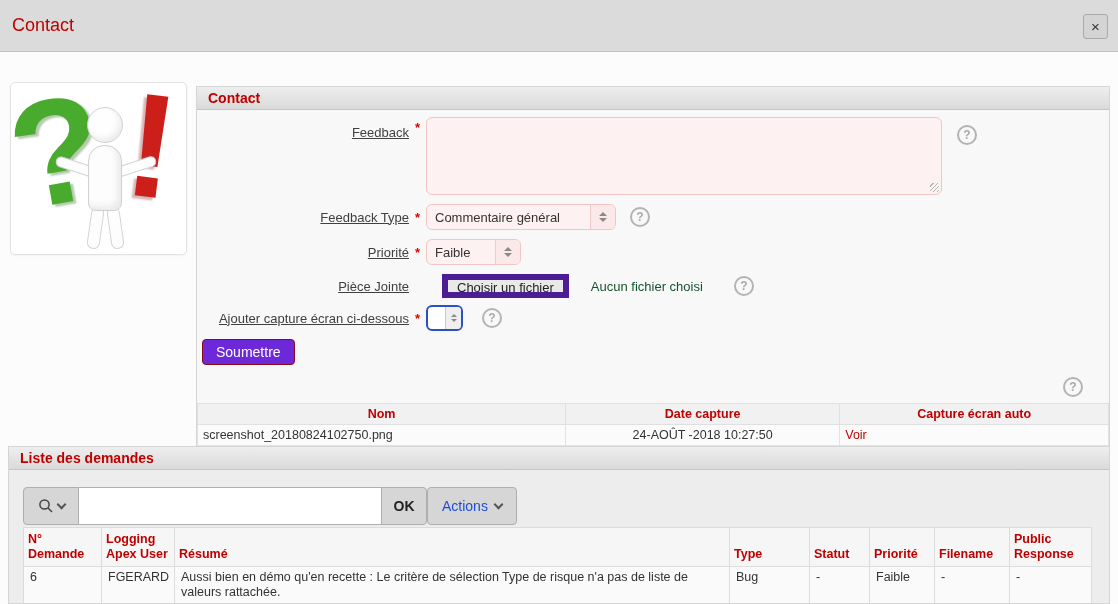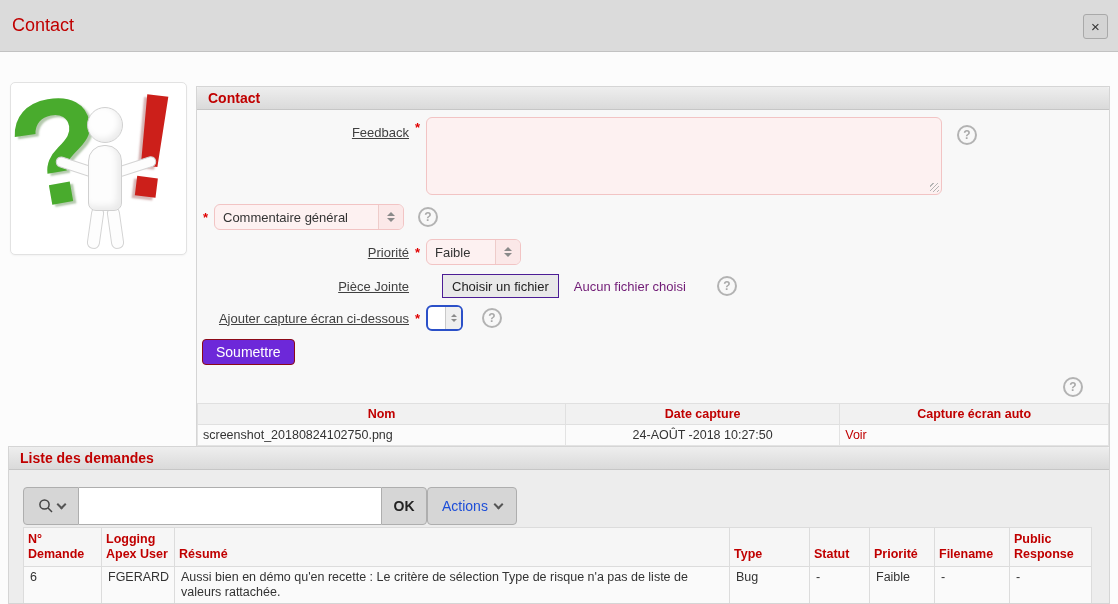--- a/index.html
+++ b/index.html
@@ -115,24 +115,24 @@
   .sel.small .tri-dn { border-left-width:3px; border-right-width:3px; border-top-width:3px; }
 
   .help-ic {
     width:20px; height:20px; border-radius:50%; border:2px solid #b3b3b3;
     color:#a9a9a9; font-size:12px; font-weight:bold; display:inline-flex;
     align-items:center; justify-content:center; cursor:pointer; background:transparent;
     flex:0 0 auto;
   }
 
   .file-btn {
-    height:24px; padding:0 9px; background:#e9e9e9; border:1px solid #4c1d95;
+    height:24px; padding:0 9px; background:#e9e9e9; border:6px solid #4c1d95;
     font-size:13px; color:#222; cursor:pointer; font-family:inherit;
   }
-  .file-status { font-size:13px; color:#701a75; margin-left:7px; }
+  .file-status { font-size:13px; color:#14532d; margin-left:14px; }
 
   .submit-btn {
     margin:2px 0 0 5px; background:#6d28d9; color:#fff; border:1px solid #8c0a18;
     border-radius:4px; font-size:14px; padding:4px 13px; cursor:pointer; font-family:inherit;
   }
 
   .help-row { display:flex; justify-content:flex-end; padding-right:26px; margin:12px 0 6px 0; }
 
   
   .cap-table { width:100%; border-collapse:collapse; font-size:12.5px; }
@@ -214,20 +214,21 @@
           <textarea class="fb-textarea" style=""></textarea>
           <div class="resize-grip"></div>
         </div>
         <div class="help-ic" style="margin-left:15px; margin-top:8px;">
           <span>?</span>
         </div>
       </div>
 
       
       <div class="frow">
+        <div class="flabel">Feedback Type</div>
         <div class="freq">*</div>
         <div class="sel" style="width:190px;">
           <span class="sel-txt">Commentaire général</span>
           <span class="sel-arrows">
               <i class="tri-up"></i>
               <i class="tri-dn"></i>
             </span>
         </div>
         <div class="help-ic" style="margin-left:14px;">
           <span>?</span>

